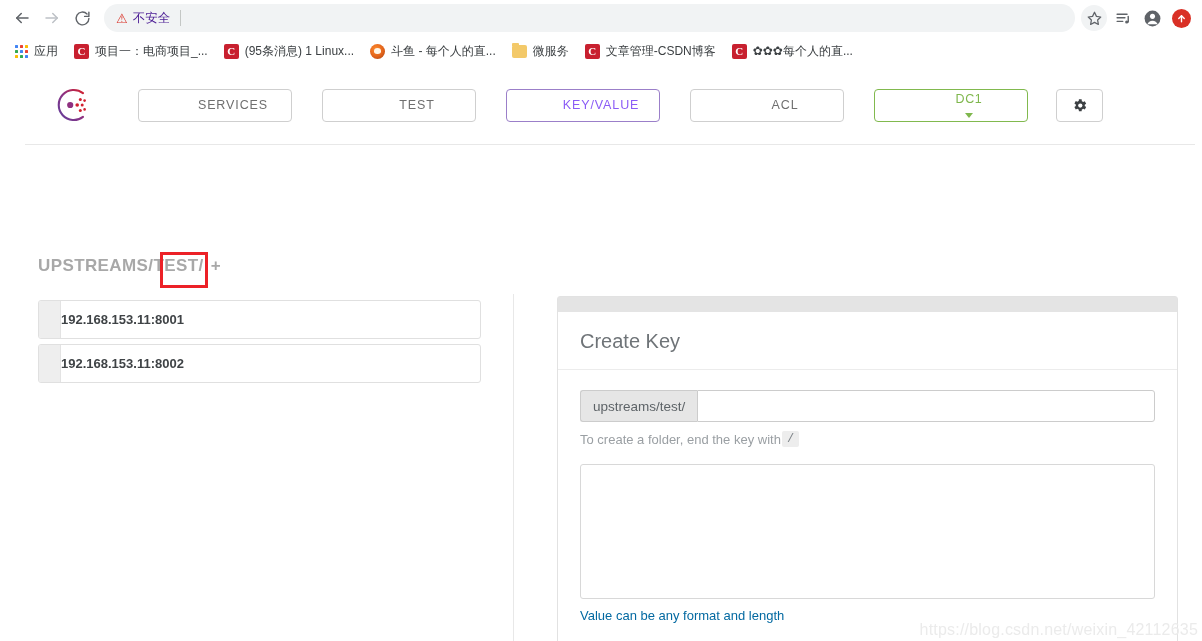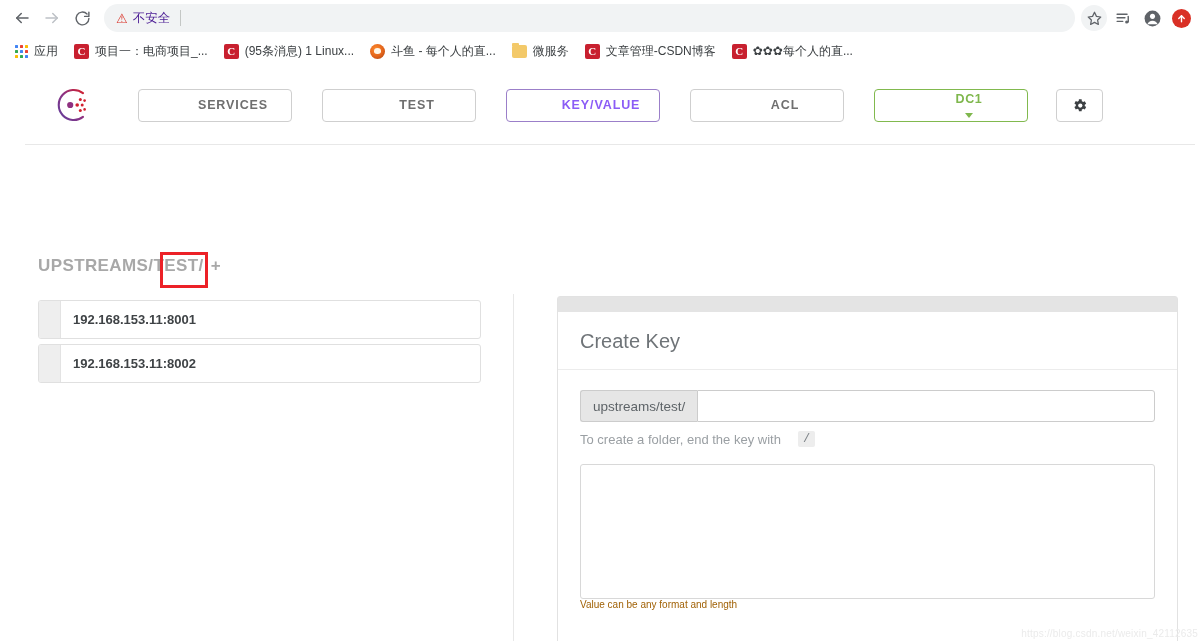--- a/index.html
+++ b/index.html
@@ -205,21 +205,21 @@
     height: 33px;
     border: 1px solid #cfcfcf;
     border-radius: 4px;
     background: #fff;
     display: flex;
     align-items: center;
     justify-content: center;
     font-size: 12.5px;
     letter-spacing: 0.9px;
     color: #6f6f6f;
-    font-weight: 700;
+    font-weight: 400;
     padding-left: 36px;
   }
   .tab.active {
     border-color: #9b7fc9;
     color: #8b5cf6;
   }
   .tab.dc {
     border-color: #81b94e;
     color: #7fb74d;
     display: flex;
@@ -321,21 +321,21 @@
   }
   .kv-accent {
     width: 22px;
     background: #eeeeee;
     border-right: 1px solid #e3e3e3;
     flex: none;
   }
   .kv-label {
     display: flex;
     align-items: center;
-    padding-left: 12px;
+    padding-left: 0;
     font-size: 13px;
     font-weight: bold;
     color: #3f4346;
   }
 
   
   .panel {
     position: absolute;
     left: 557px;
     top: 2px;
@@ -385,21 +385,21 @@
     padding: 0 10px;
     outline: none;
     font-family: "Liberation Sans", sans-serif;
   }
   .help-text {
     margin-top: 9px;
     font-size: 13px;
     color: #9a9fa3;
     display: flex;
     align-items: center;
-    gap: 17px;
+    gap: 1px;
   }
   .code-chip {
     background: #ededed;
     color: #7b8186;
     padding: 1px 5px;
     border-radius: 2px;
     font-family: "Liberation Mono", monospace;
     font-size: 12px;
   }
 
@@ -411,37 +411,37 @@
     border-radius: 3px;
     background: #fff;
     resize: none;
     outline: none;
     font-family: "Liberation Sans", sans-serif;
     font-size: 13px;
     padding: 6px 8px;
     display: block;
   }
   .value-help {
-    margin-top: 0;
-    font-size: 10px;
-    color: #a16207;
+    margin-top: 9px;
+    font-size: 13px;
+    color: #0369a1;
   }
 
   .panel-actions {
     display: flex;
     align-items: center;
     justify-content: space-between;
     padding: 18px 22px 20px 22px;
   }
 
   .watermark {
     position: absolute;
     right: 4px;
     bottom: 2px;
-    font-size: 10px;
+    font-size: 16px;
     color: #ebebeb;
     letter-spacing: 0.2px;
     white-space: nowrap;
   }
 </style>
 </head>
 <body>
 
 <div class="browser-toolbar">
   <div class="nav-btn">

